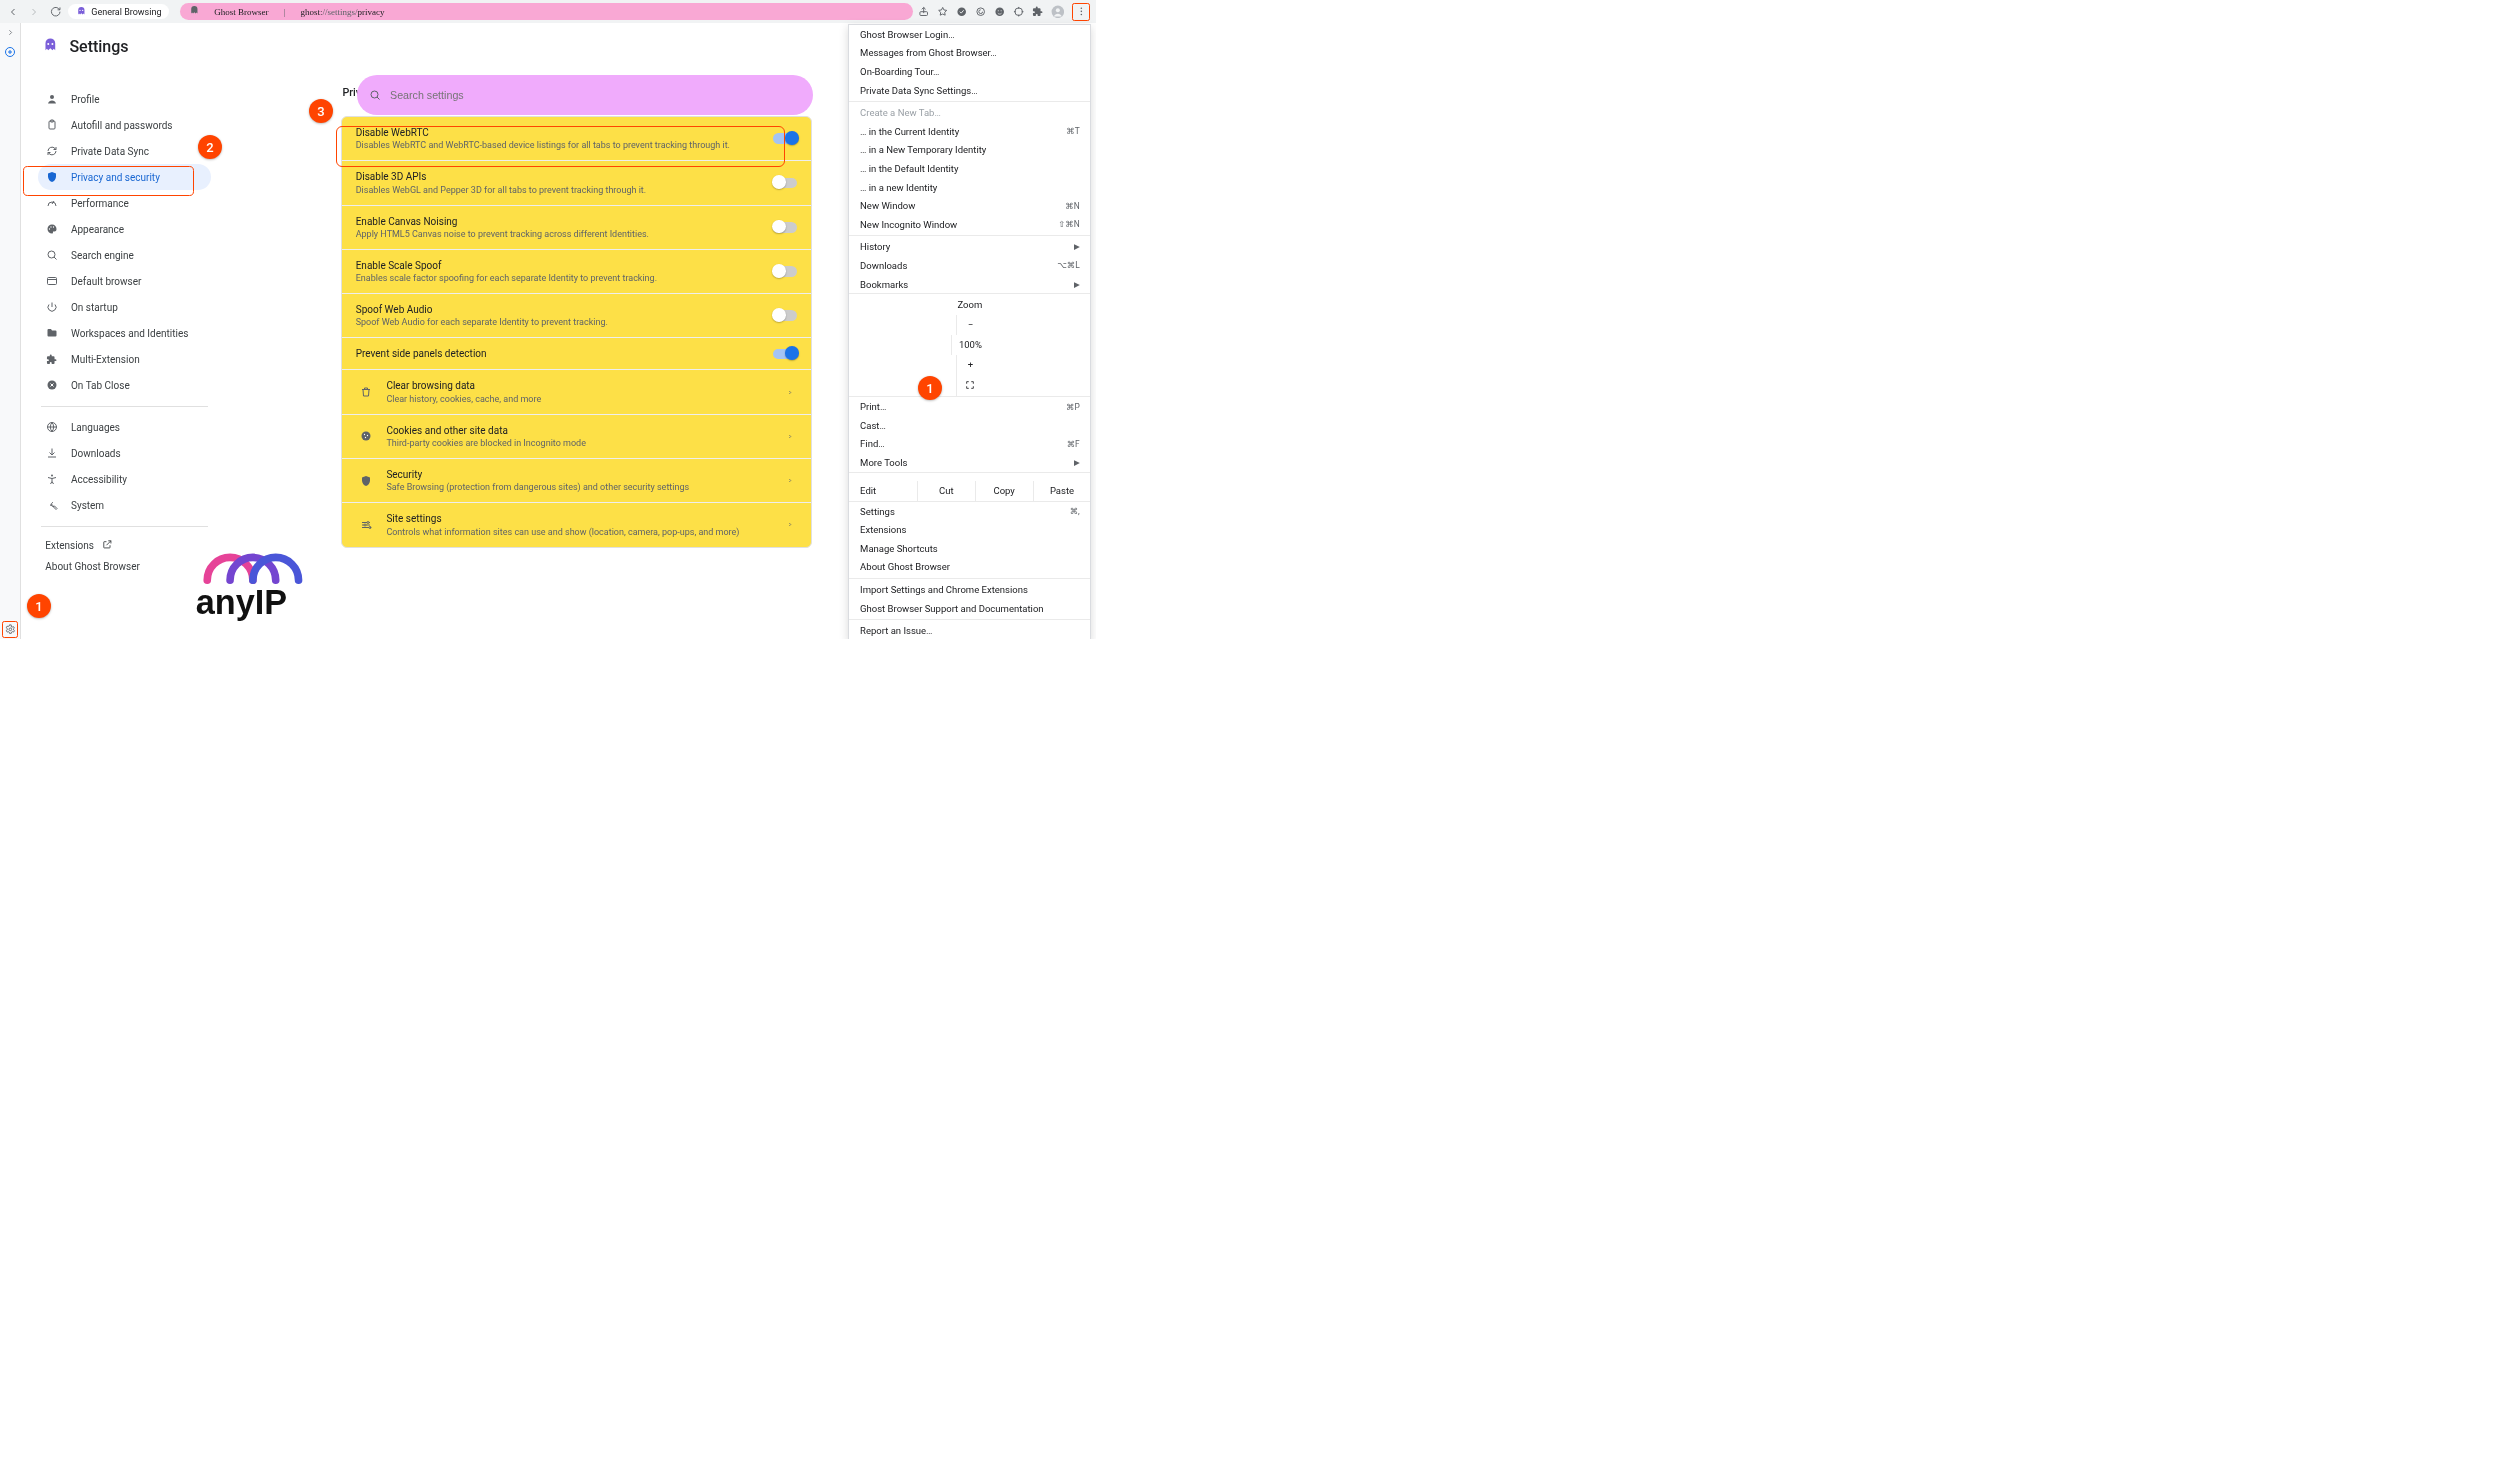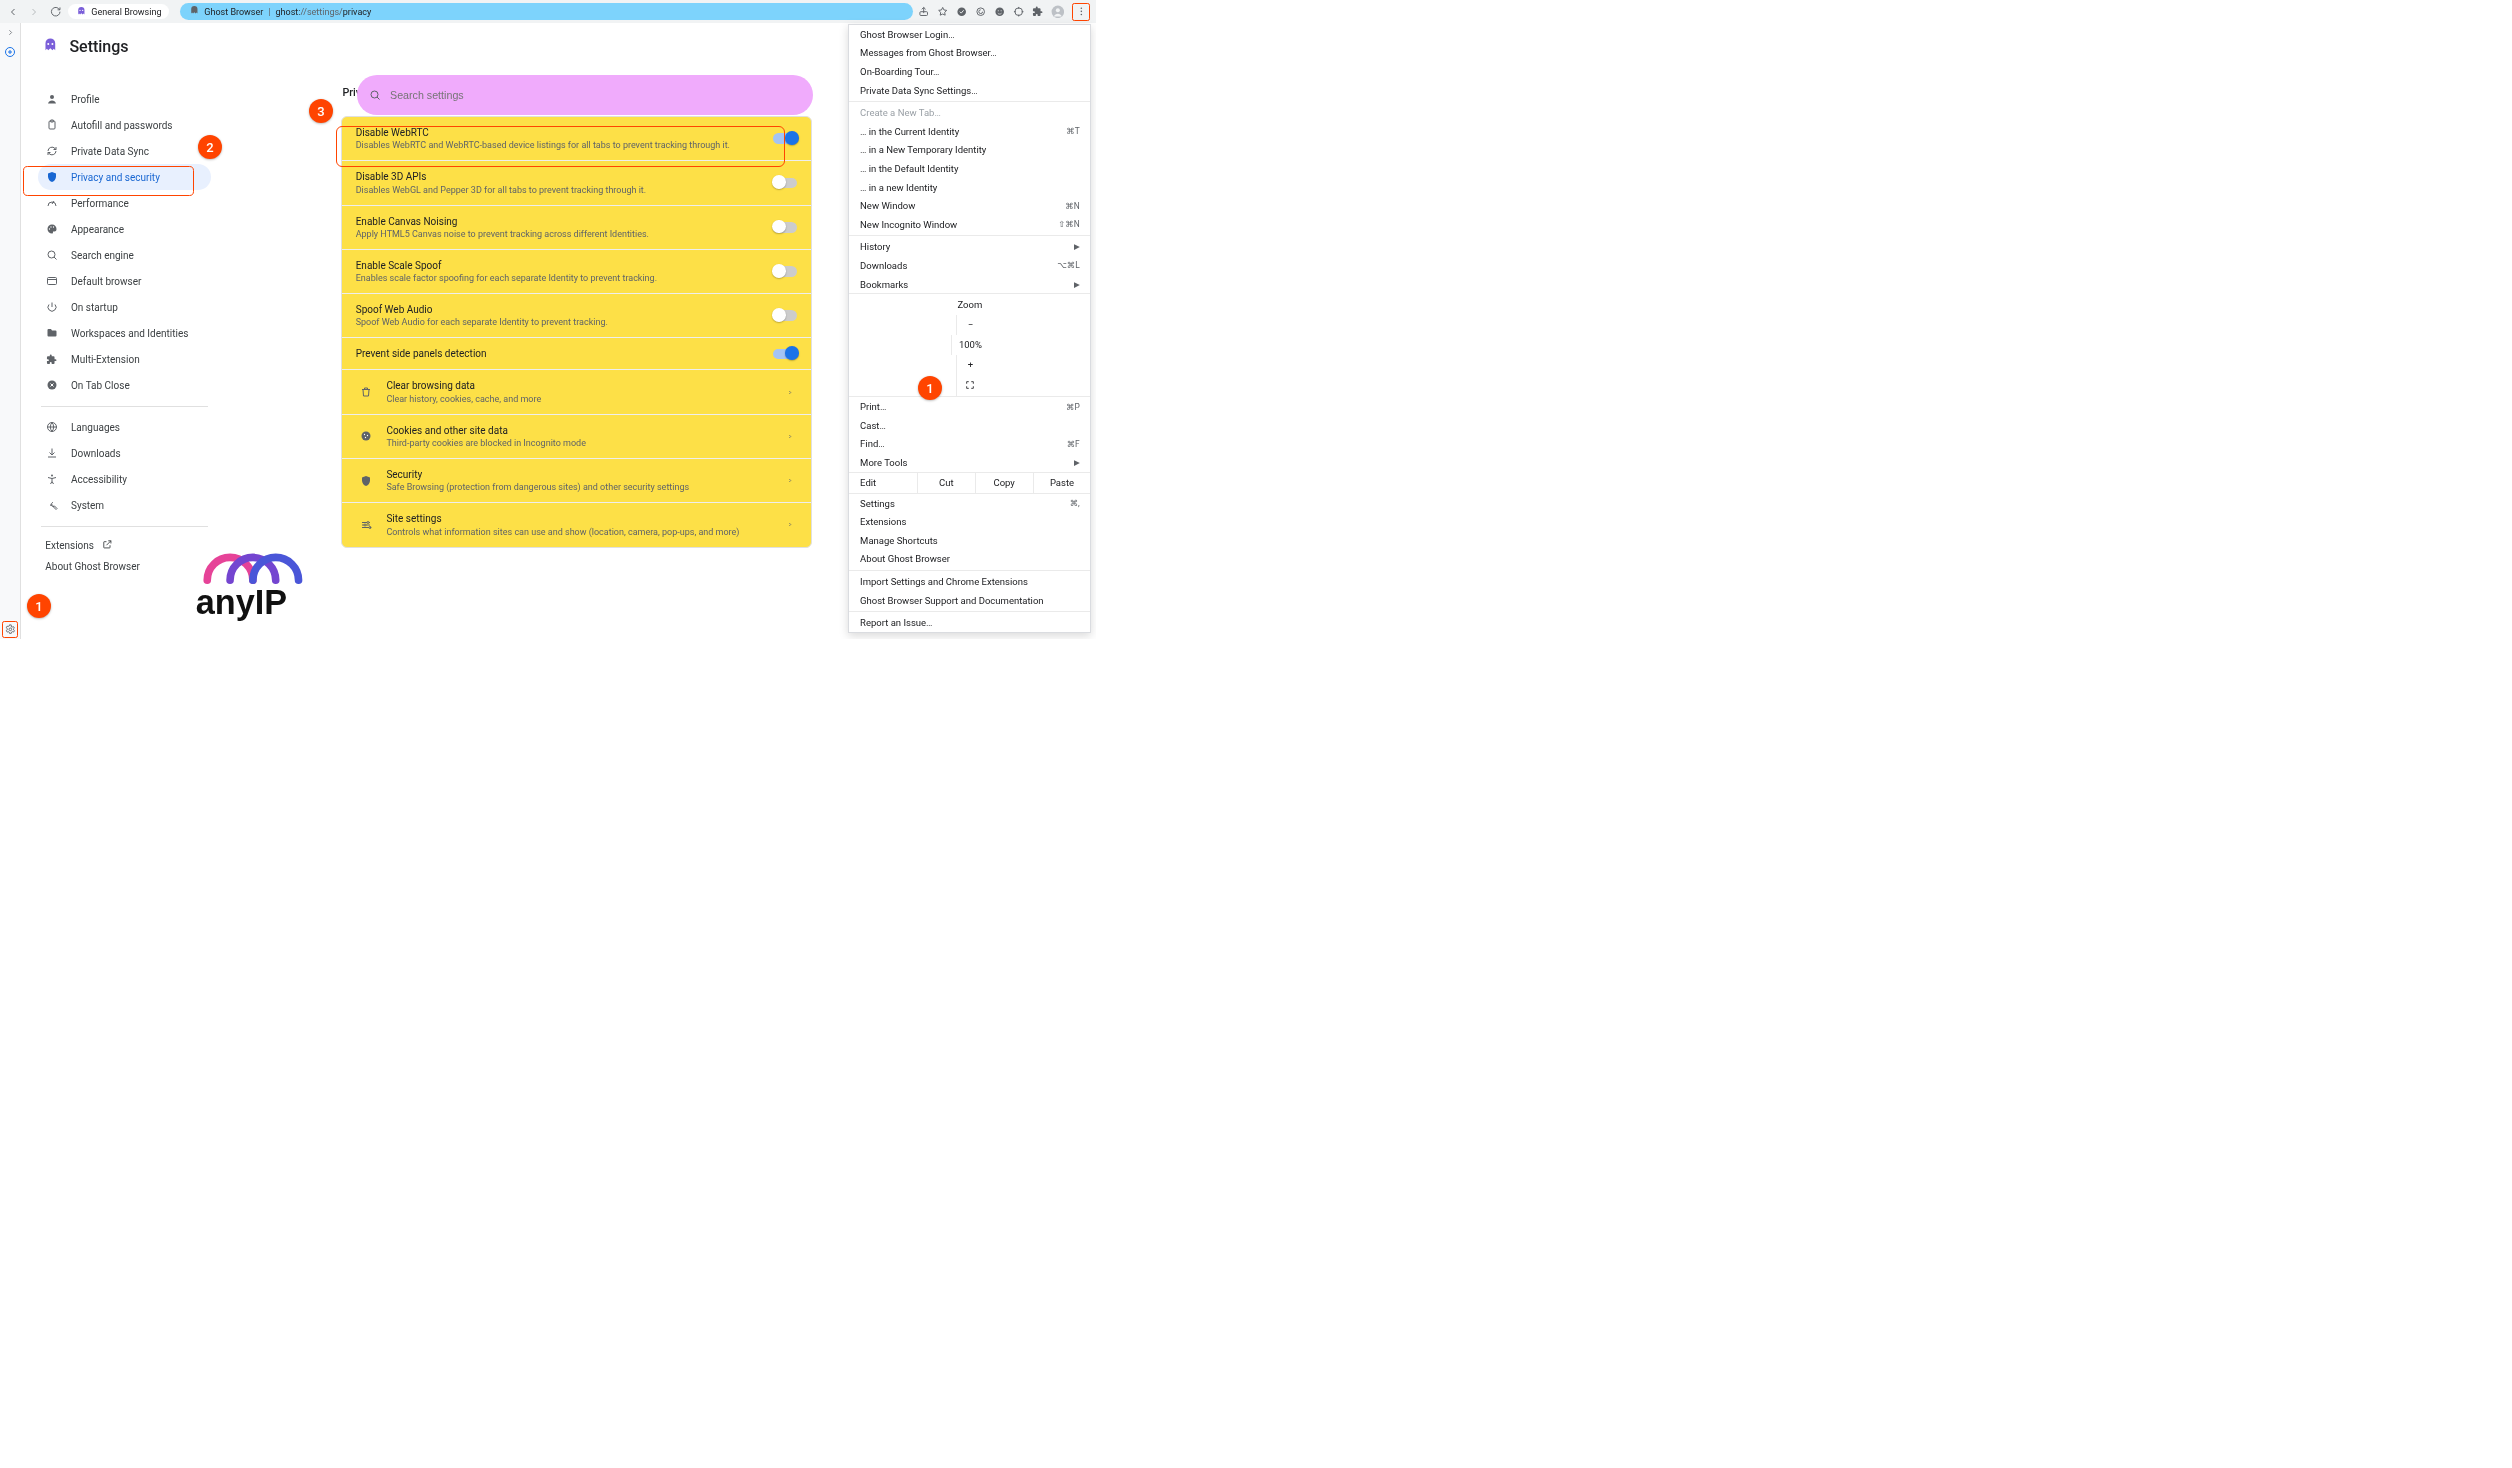--- a/index.html
+++ b/index.html
@@ -28,25 +28,25 @@
     display:flex; align-items:center; justify-content:center;
     color:#5f6368; cursor:pointer;
   }
   .identity-pill {
     display:flex; align-items:center; gap:4.6px;
     background:#fff; border-radius:10.7px;
     padding: 2.3px 7.6px; font-size:9px;
   }
   .addr-bar {
     flex:1;
-    display:flex; align-items:center; gap:5px;
-    background:#7dd3fc; border-radius:10.7px;
+    display:flex; align-items:center; gap:15px;
+    background:#f9a8d4; border-radius:10.7px;
     padding:2.3px 9px;
     margin-left:6px;
-    font-size:9px; color:#5f6368;
+    font-size:9px; color:#5f6368;font-family:Liberation Serif, serif;
   }
   .addr-host { color:#202124; }
   .tb-icons { display:flex; align-items:center; gap:7.6px; padding-right:1.5px; color:#5f6368;}
   .tb-icons .ic, .nav-btn, .identity-pill .ic { display:flex; align-items:center; justify-content:center; }
   .kebab-btn {
     width:18px; height:18px;
     border:1.5px solid #ff4400;
     border-radius:2.3px;
     display:flex; align-items:center; justify-content:center;
     color:#5f6368;
@@ -221,21 +221,21 @@
   .menu-sep { border:none; border-top:0.8px solid #eaeaea; margin:1.5px 0; }
   .menu-item .sc { color:#5f6368; font-size:8.4px; }
   .menu-item .arr { color:#5f6368; font-size:7.6px; }
   .zoom-row {
     display:flex; align-items:center;
     border-top:0.8px solid #eaeaea; border-bottom:0.8px solid #eaeaea;flex-direction:column;
   }
   .zoom-row .zlab { padding:4.6px 10.7px; flex:1; }
   .zoom-row .zbtn { width:27px; text-align:center; padding:4.6px 0; border-left:0.8px solid #eaeaea; cursor:pointer;}
   .edit-row { display:flex; border-top:0.8px solid #eaeaea; border-bottom:0.8px solid #eaeaea;}
-  .edit-row > div { flex:1; text-align:center; padding:4.6px 0; border-left:0.8px solid #eaeaea; cursor:pointer;}
+  .edit-row > div { flex:1; text-align:center; padding:4.6px 0; border-left:0.8px solid #eaeaea; cursor:pointer;margin-top:8px;}
   .edit-row > div:first-child { text-align:left; padding-left:10.7px; border-left:none;}
 
   
   .anyip {
     position:absolute;
     left:192px; bottom:16.7px;
     width:137px;
   }
 
 </style>

